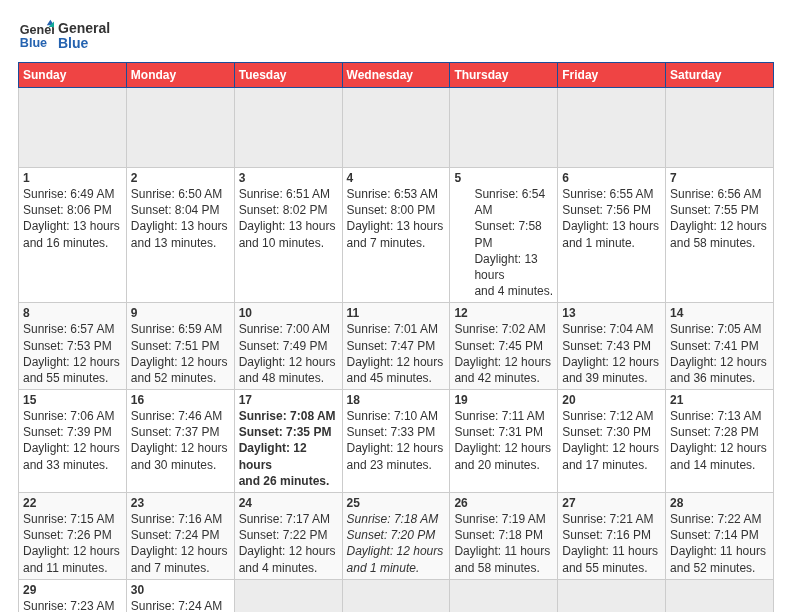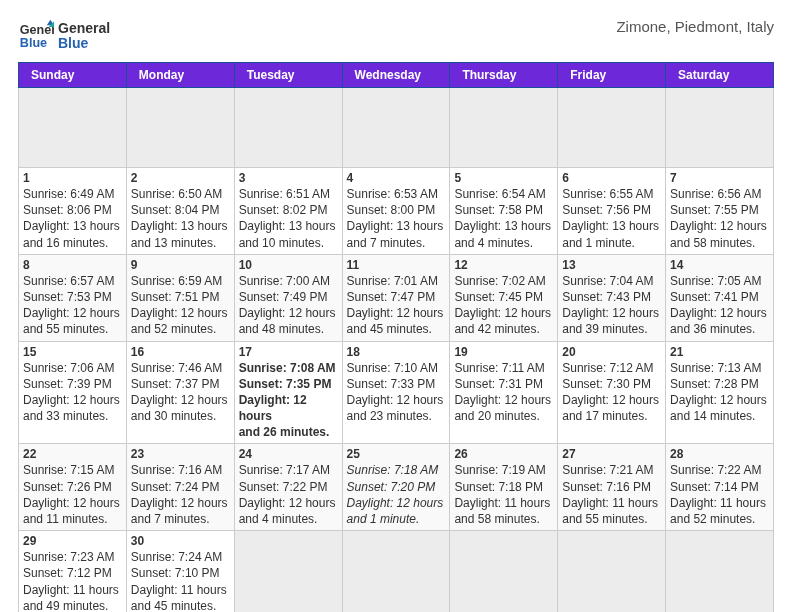--- a/index.html
+++ b/index.html
@@ -47,25 +47,25 @@
       color: #555;
     }
     .calendar {
       flex: 1;
       border: 1px solid #ccc;
       border-collapse: collapse;
       width: 100%;
       table-layout: fixed;
     }
     .calendar th {
-      background: #6d28d9;
+      background: #ef4444;
       color: #fff;
       font-size: 12px;
       font-weight: bold;
-      padding: 5px 12px;
+      padding: 5px 4px;
       text-align: left;
       border: 1px solid #1a4d9a;
     }
     .calendar td {
       border: 1px solid #ccc;
       vertical-align: top;
       padding: 3px 4px;
       font-size: 9.5px;
       color: #333;
       height: 80px;
@@ -106,21 +106,20 @@
         <text x="2" y="32" font-size="14" font-weight="bold" fill="#2563b0" font-family="Arial">Blue</text>
         <polygon points="32,8 40,8 36,2" fill="#2563b0"></polygon>
         <polygon points="34,10 40,10 40,4" fill="#1a9"></polygon>
       </svg>
       <div>
         <div style="font-size:14px;font-weight:bold;color:#333;line-height:1.1;">General</div>
         <div style="font-size:14px;font-weight:bold;color:#2563b0;line-height:1.1;">Blue</div>
       </div>
     </div>
     <div class="title-block">
-      <div class="location">Zimone, Piedmont, Italy</div>
     </div>
   </div>
 
   <table class="calendar">
     <thead>
       <tr id="header-row">
           <th>Sunday</th>
           <th>Monday</th>
           <th>Tuesday</th>
           <th>Wednesday</th>
@@ -163,21 +162,21 @@
           </td>
           <td>
             <span class="day-number">4</span>
             <div class="cell-text" style="white-space: pre-line;">Sunrise: 6:53 AM
 Sunset: 8:00 PM
 Daylight: 13 hours
 and 7 minutes.</div>
           </td>
           <td>
             <span class="day-number">5</span>
-            <div class="cell-text" style="white-space: pre-line;">Sunrise: 6:54 AM
+            <div class="cell-text" style="white-space: pre-line; margin-left: 20px;">Sunrise: 6:54 AM
 Sunset: 7:58 PM
 Daylight: 13 hours
 and 4 minutes.</div>
           </td>
           <td>
             <span class="day-number">6</span>
             <div class="cell-text" style="white-space: pre-line;">Sunrise: 6:55 AM
 Sunset: 7:56 PM
 Daylight: 13 hours
 and 1 minute.</div>

